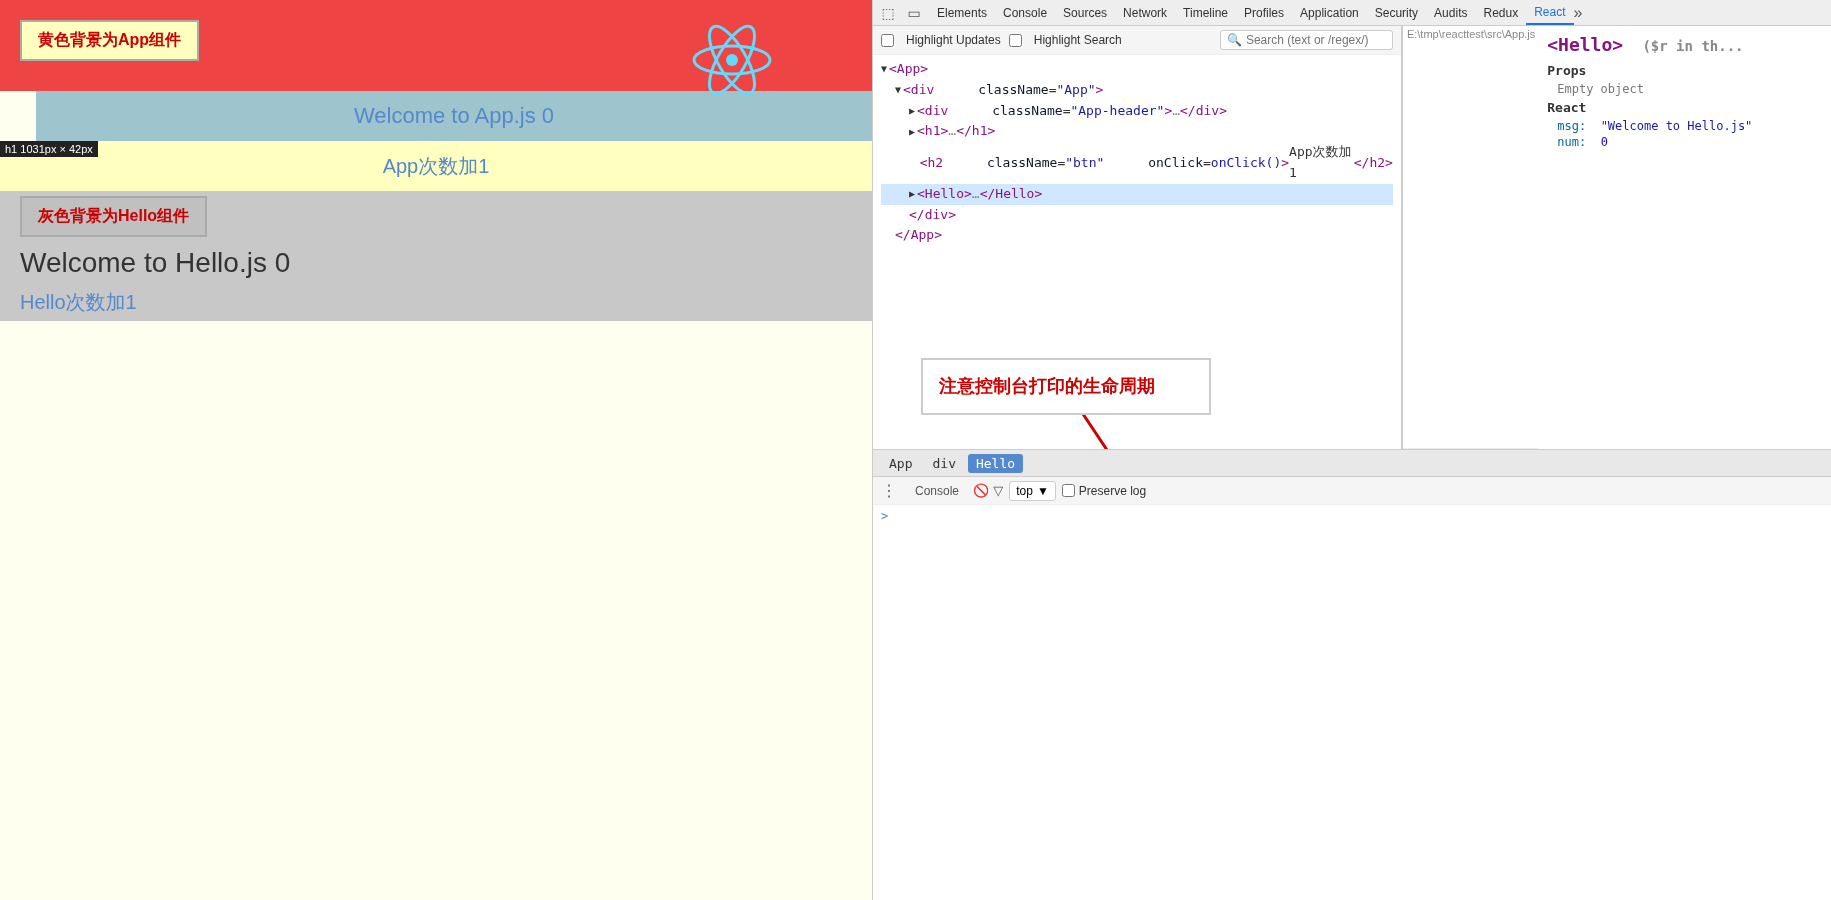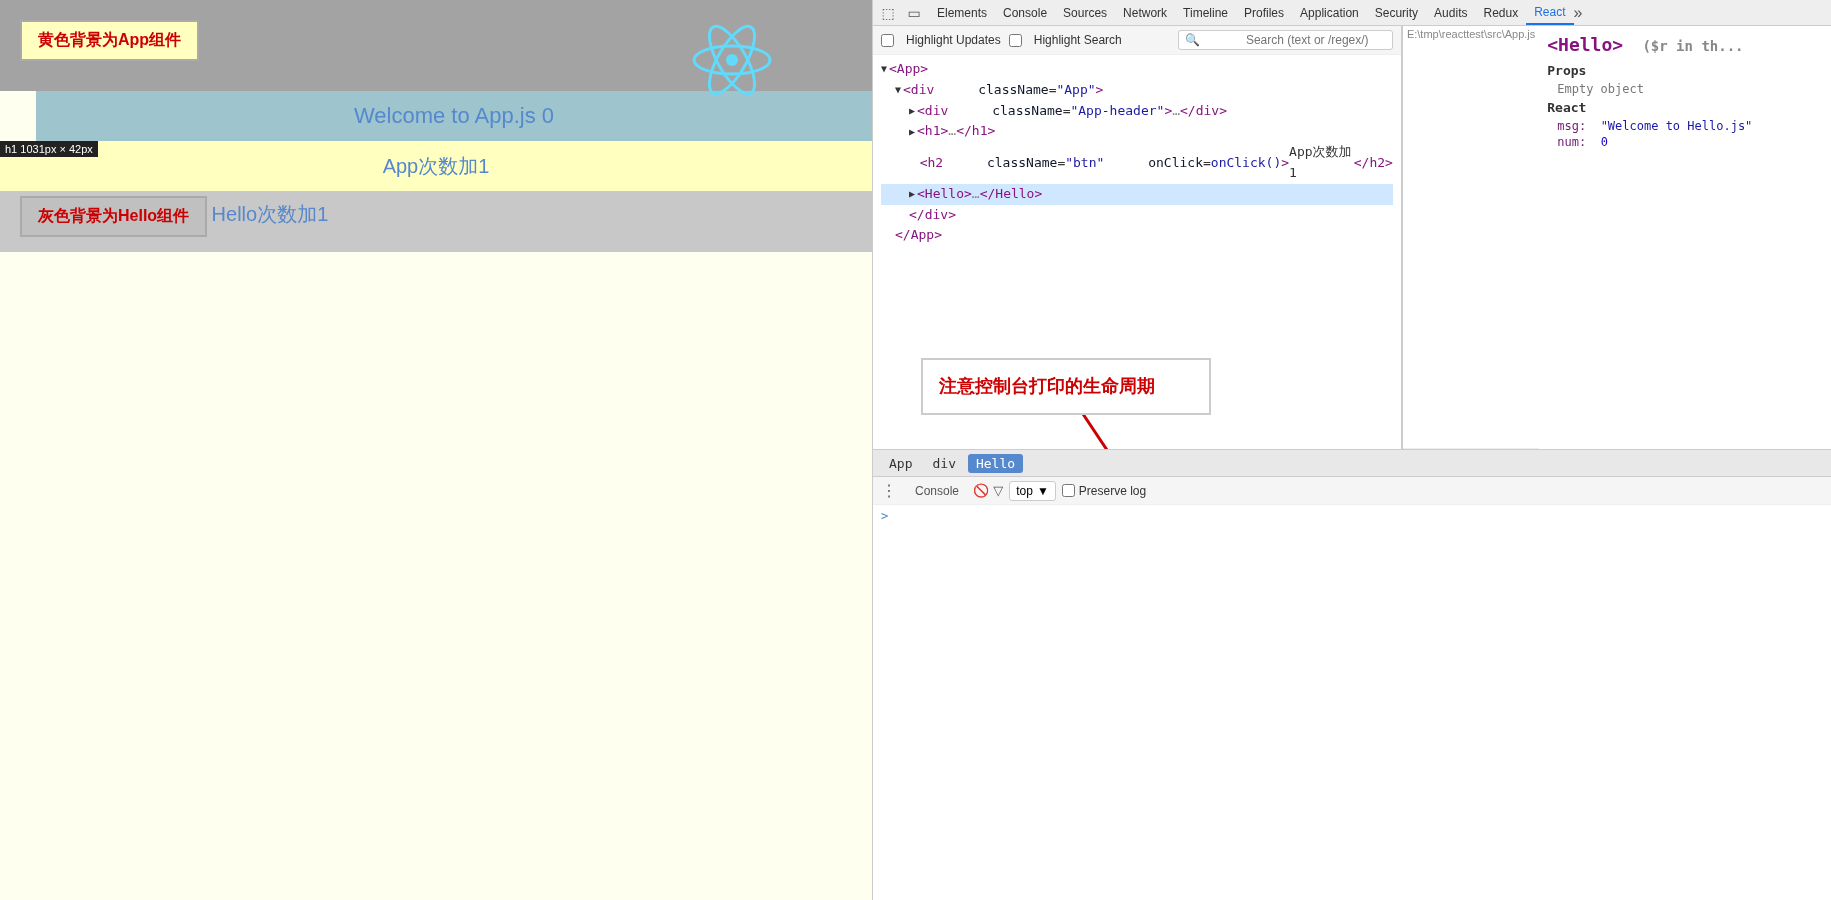--- a/index.html
+++ b/index.html
@@ -8,21 +8,21 @@
     
     #app-preview {
       width: 872px;
       height: 900px;
       background: #fffff0;
       position: relative;
       flex-shrink: 0;
     }
 
     .app-yellow-section {
-      background: #a3a3a3;
+      background: #ef4444;
       padding: 20px;
       position: relative;
     }
 
     .app-label-box {
       display: inline-block;
       border: 2px solid #aaa;
       background: #ffffc0;
       padding: 8px 16px;
       font-size: 16px;
@@ -205,21 +205,20 @@
       background: #fff;
       gap: 4px;
     }
 
     .search-box input {
       border: none;
       outline: none;
       font-size: 12px;
       width: 140px;
       color: #404040;
-      margin-left: 42px;
     }
 
     .search-icon-sm {
       color: #888;
       font-size: 12px;
     }
 
     .dom-tree {
       padding: 4px 8px;
       font-size: 13px;
@@ -273,21 +272,21 @@
       margin-left: 10px;
       margin-bottom: 4px;
     }
 
     .react-prop {
       font-size: 12px;
       margin-left: 10px;
       margin-bottom: 2px;
     }
 
-    .prop-key { color: #701a75; }
+    .prop-key { color: #0369a1; }
     .prop-val-str { color: #1a1aa6; }
     .prop-val-num { color: #1c00cf; }
 
     
     .annotation-box {
       position: absolute;
       border: 2px solid #ccc;
       background: #fff;
       padding: 10px;
       font-size: 18px;
@@ -447,20 +446,23 @@
       <span>h1 1031px × 42px</span>
     </div>
     <a href="#">
       <span>App次数加1</span>
     </a>
   </div>
 
   <div class="gray-section">
     <div class="gray-label-box">
       <span>灰色背景为Hello组件</span>
+    </div>
+    <div class="hello-welcome">
+      <span>Welcome to Hello.js 0</span>
     </div>
     <a href="#" class="hello-btn">
       <span>Hello次数加1</span>
     </a>
   </div>
 </div>
 
 <div id="devtools">
 
   <div class="devtools-tabs">

